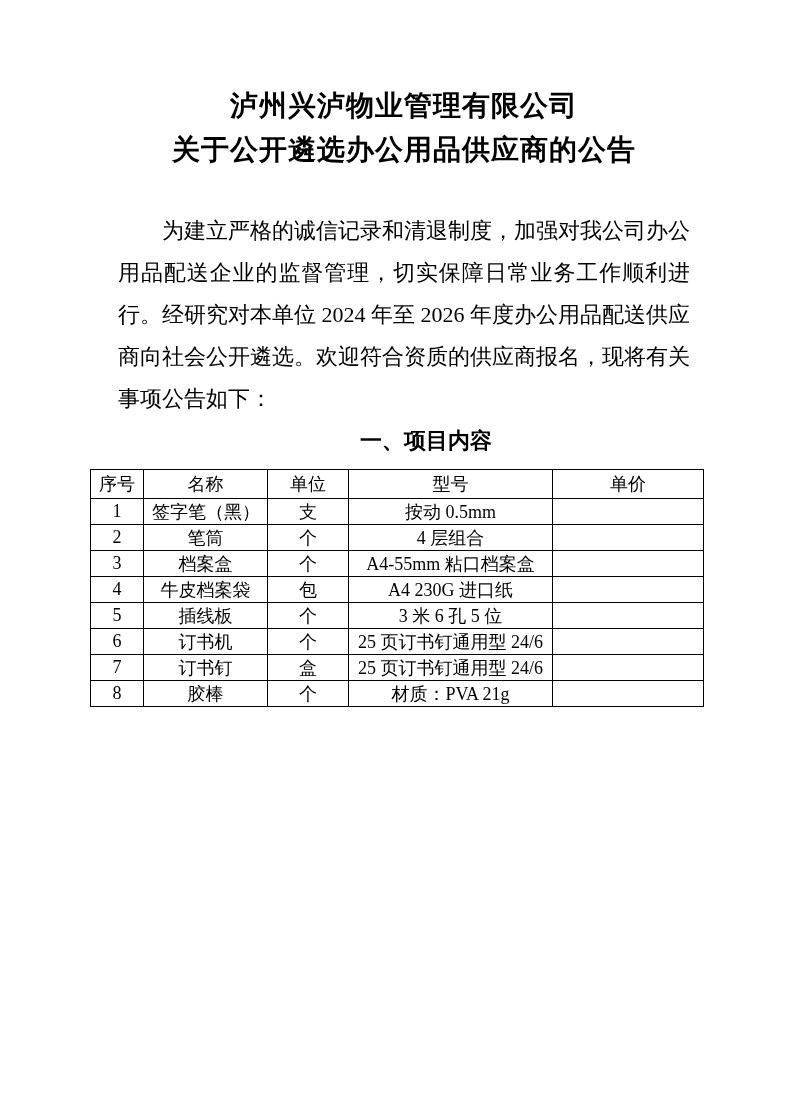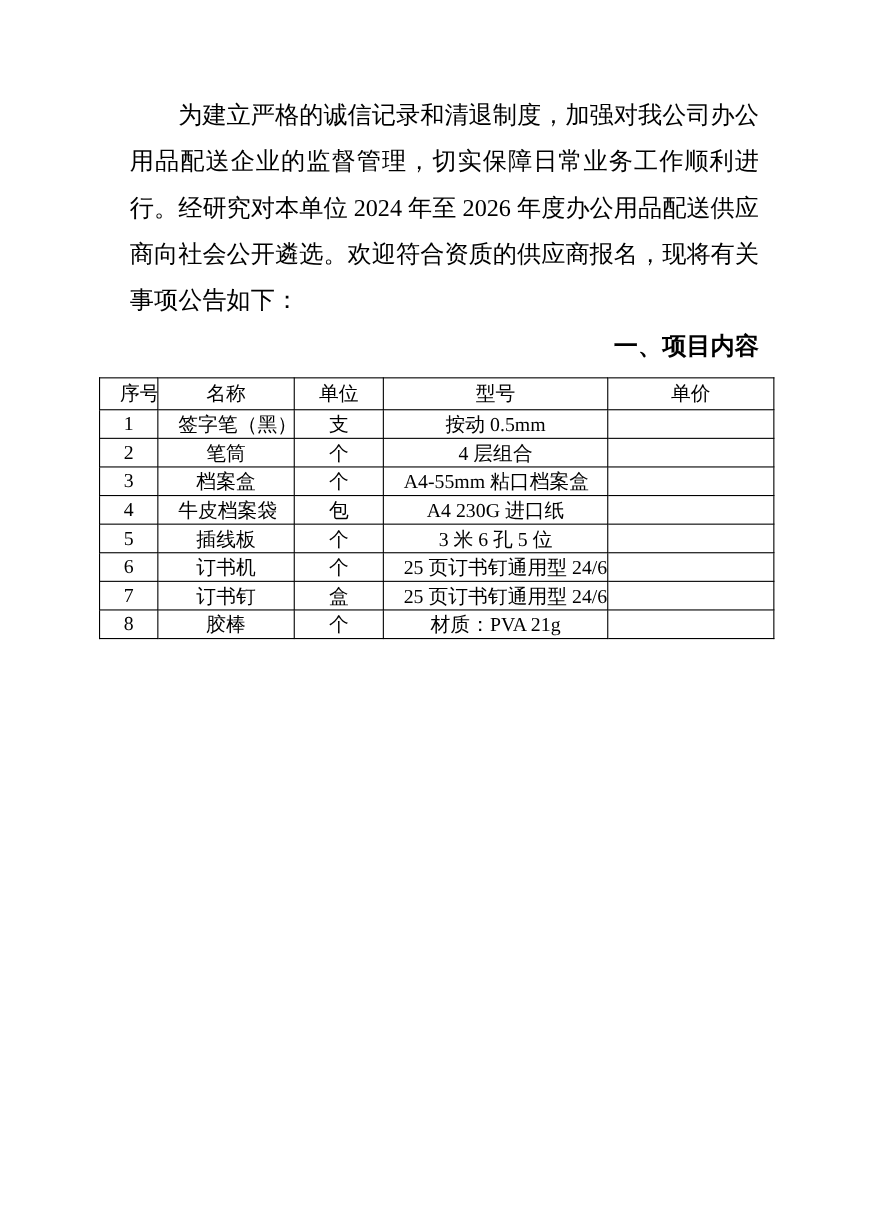--- a/index.html
+++ b/index.html
@@ -32,53 +32,57 @@
   .doc-body p {
     margin: 0;
     font-size: 22px;
     line-height: 42px;
     text-align: justify;
     text-indent: 2em;
     word-break: break-all;
   }
   .doc-body p.section-heading {
     font-weight: bold;
-    text-align: right;
+    text-align: center;
   }
   table.supplies {
     border-collapse: collapse;
     table-layout: fixed;
     width: 613px;
     margin-left: -28px;
     margin-top: 7px;
     font-size: 18px;
   }
   table.supplies th,
   table.supplies td {
     border: 1.5px solid #000000;
-    padding: 0 18px;
+    padding: 0 8px;
     text-align: center;
     vertical-align: middle;
     font-weight: normal;
     overflow: hidden;
     white-space: nowrap;
   }
   table.supplies th { height: 28px; }
   table.supplies td { height: 25px; }
   .col-index { width: 53px; }
   .col-name  { width: 124px; }
   .col-unit  { width: 81px; }
   .col-model { width: 204px; }
   .col-price { width: 151px; }
 </style>
 </head>
 <body>
 
 <div class="page">
 
+  <h1 class="doc-title">
+    <span class="title-line">泸州兴泸物业管理有限公司</span>
+    <span class="title-line">关于公开遴选办公用品供应商的公告</span>
+  </h1>
 
   <div class="doc-body">
     <p>为建立严格的诚信记录和清退制度，加强对我公司办公用品配送企业的监督管理，切实保障日常业务工作顺利进行。经研究对本单位 2024 年至 2026 年度办公用品配送供应商向社会公开遴选。欢迎符合资质的供应商报名，现将有关事项公告如下：</p>
     <p class="section-heading">一、项目内容</p>
   </div>
 
   <table class="supplies">
     <colgroup>
       <col class="col-index">
         <col class="col-name">

